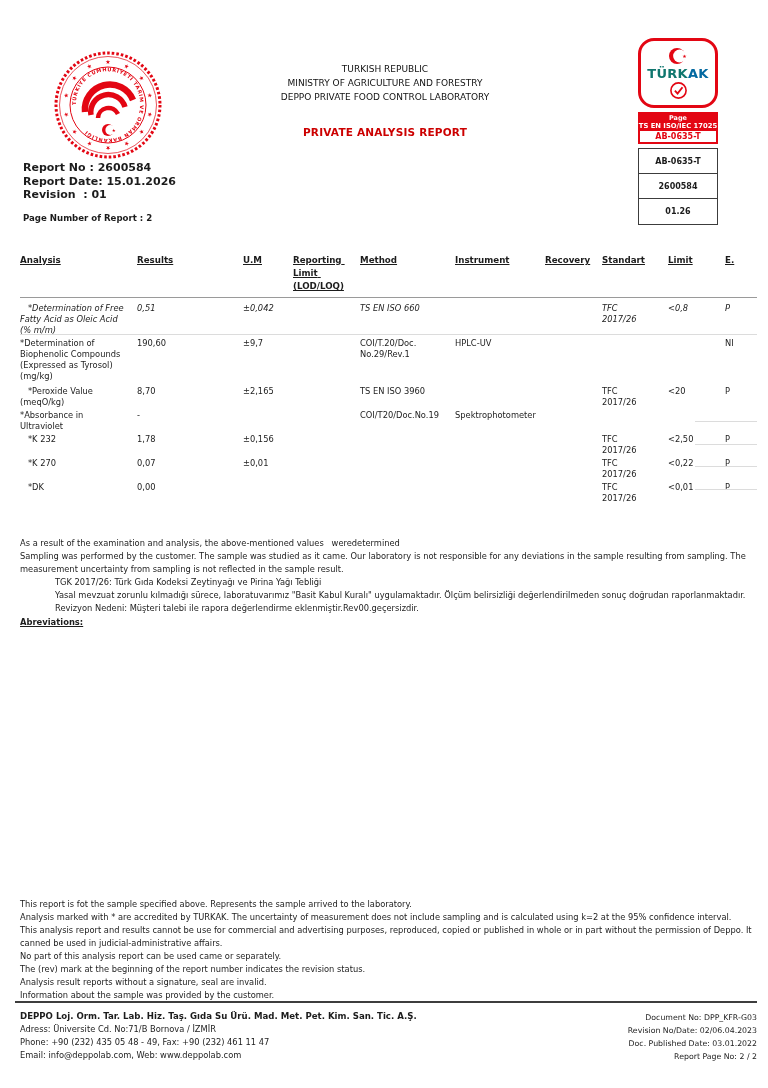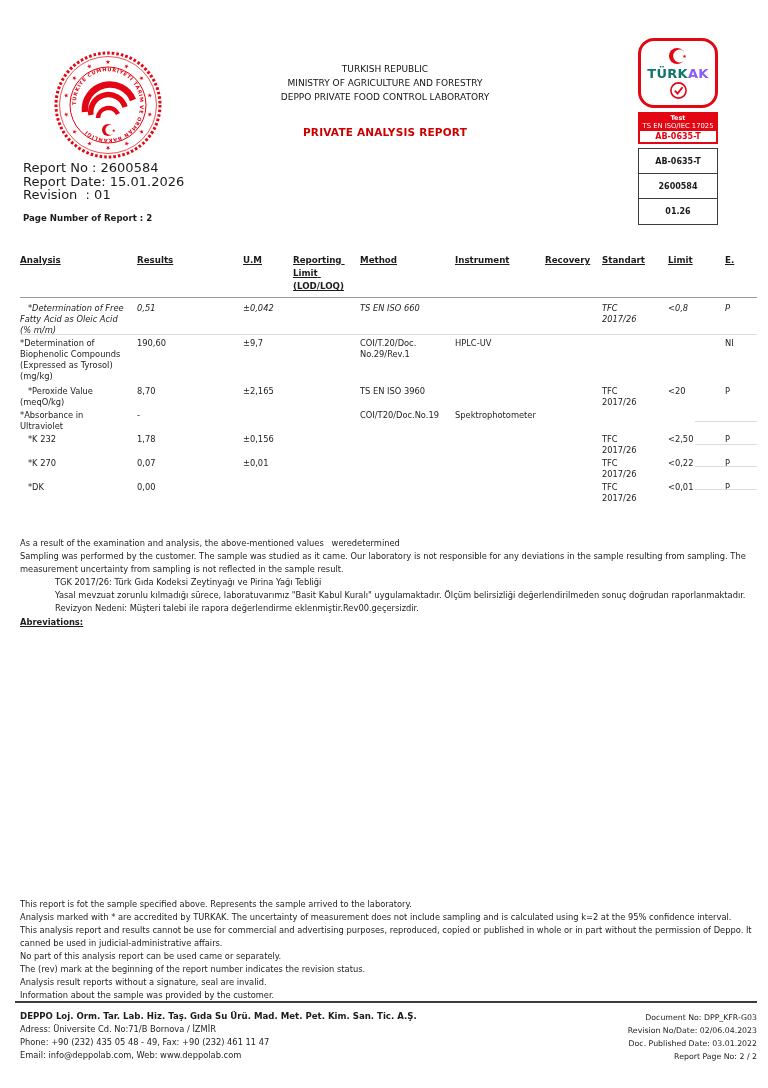--- a/index.html
+++ b/index.html
@@ -16,34 +16,34 @@
   #ministry-seal { left:52px; top:49px; width:112px; height:112px; }
   .seal-star { font-size:6px; fill:#e30613; }
 
   
   #org-block { left:150px; top:62px; width:470px; text-align:center; }
   #org-block .org-line { font-size:9px; line-height:14px; color:#111; }
   #report-title { left:150px; top:126px; width:470px; text-align:center;
     font-size:10.5px; font-weight:bold; color:#cc0000; letter-spacing:.2px; }
 
   
-  #report-info { left:23px; top:161px; font-size:13px; font-weight:normal; line-height:13.5px; }
+  #report-info { left:23px; top:161px; font-size:11px; font-weight:bold; line-height:13.5px; }
   #page-number-line { left:23px; top:213px; font-size:8.6px; font-weight:bold; }
 
   
   #turkak { left:638px; top:38px; width:80px; }
   #turkak-box { width:80px; height:70px; border:3px solid #e30613; border-radius:16px;
     display:flex; flex-direction:column; align-items:center; justify-content:center; gap:1px; background:#fff; }
   #turkak-word { font-size:13px; font-weight:bold; line-height:13px; letter-spacing:.3px; }
   #turkak-word .turk { color:#0f766e; }
-  #turkak-word .ak { color:#8b5cf6; }
+  #turkak-word .ak { color:#0369a1; }
   #turkak-banner { margin-top:4px; width:80px; background:#e30613; color:#fff;
     text-align:center; padding-top:2px; }
   #turkak-banner .b1 { font-size:6.5px; font-weight:bold; line-height:8px; }
-  #turkak-banner .b2 { font-size:6.8px; font-weight:normal; line-height:9px; white-space:nowrap;text-align:center; }
+  #turkak-banner .b2 { font-size:6.8px; font-weight:bold; line-height:9px; white-space:nowrap;text-align:center; }
   #turkak-accno { border:2px solid #e30613; border-top:none; background:#fff; height:13px;
     text-align:center; font-size:8px; font-weight:bold; color:#e30613; line-height:11px; }
   #turkak-cells { margin-top:4px; width:80px; border:1px solid #3c3c3c; }
   .tk-cell { height:25px; border-bottom:1px solid #3c3c3c; text-align:center;
     font-size:8px; font-weight:bold; line-height:25px; background:#fff; }
   .tk-cell:last-child { border-bottom:none; }
 
   
   .tbl-grid { display:grid; grid-template-columns:117px 106px 50px 67px 95px 90px 57px 66px 57px 32px; }
   #tbl-header { left:20px; top:254px; width:737px; font-size:8.7px; font-weight:bold; line-height:13px; }
@@ -136,21 +136,21 @@
         <circle cx="13.6" cy="10" r="6.5" fill="#ffffff"></circle>
         <text x="18.5" y="12" font-size="5" fill="#e30613" text-anchor="middle">★</text>
       </svg>
       <div id="turkak-word"><span class="turk">TÜRK</span><span class="ak">AK</span></div>
       <svg width="19" height="19" viewBox="0 0 20 20">
         <circle cx="10" cy="10" r="8" fill="none" stroke="#e30613" stroke-width="1.7"></circle>
         <path d="M6.2 10.2 l2.8 3 l5.2 -6.6" fill="none" stroke="#e30613" stroke-width="2"></path>
       </svg>
     </div>
     <div id="turkak-banner">
-      <div class="b1">Test</div>
+      <div class="b1">Page</div>
       <div class="b2">TS EN ISO/IEC 17025</div>
     </div>
     <div id="turkak-accno">AB-0635-T</div>
     <div id="turkak-cells">
       <div class="tk-cell">AB-0635-T</div>
       <div class="tk-cell">2600584</div>
       <div class="tk-cell">01.26</div>
     </div>
   </div>
 

